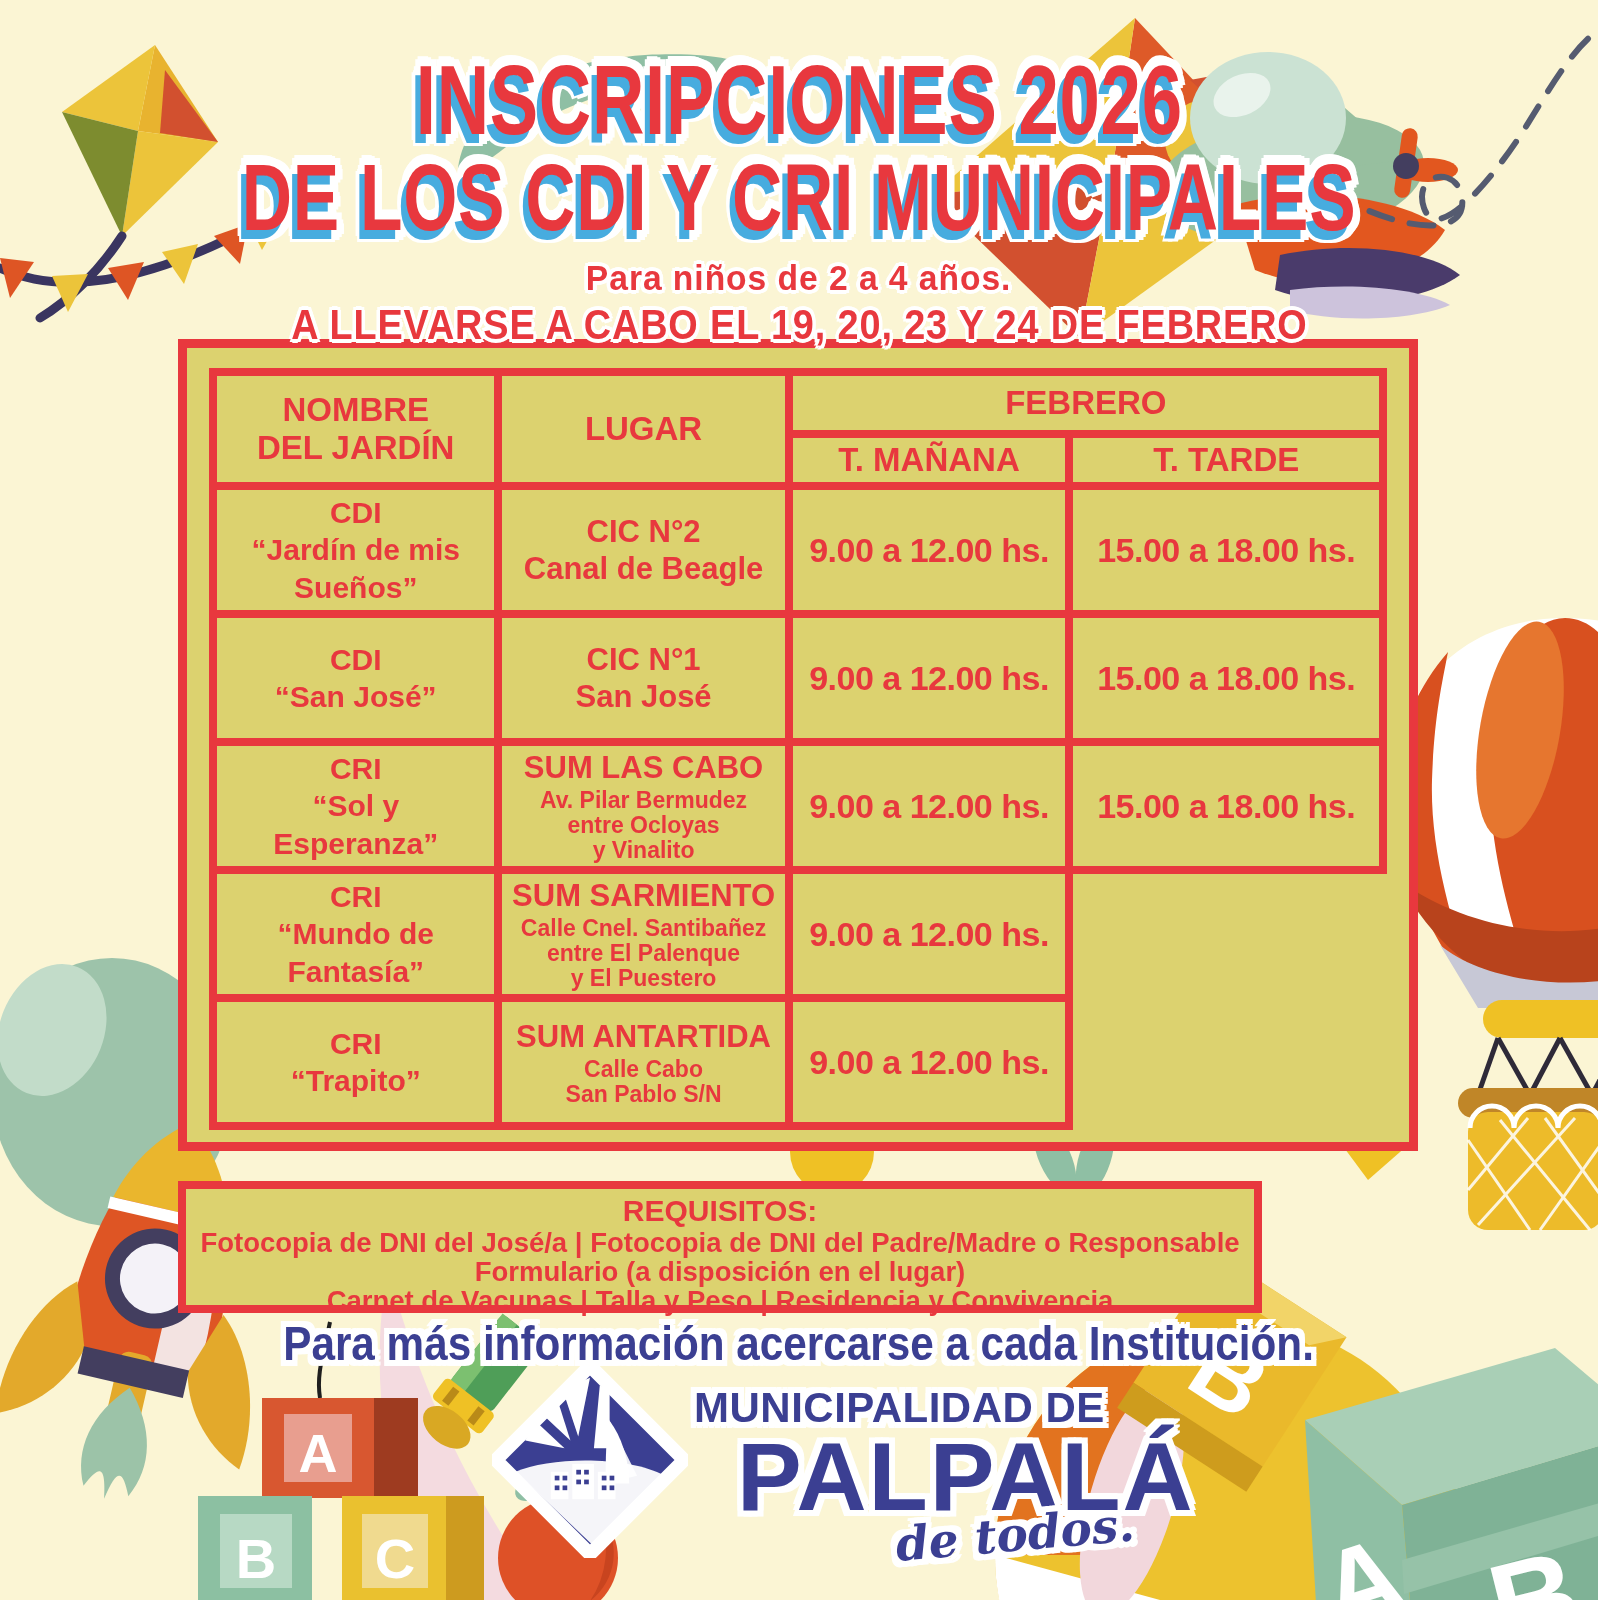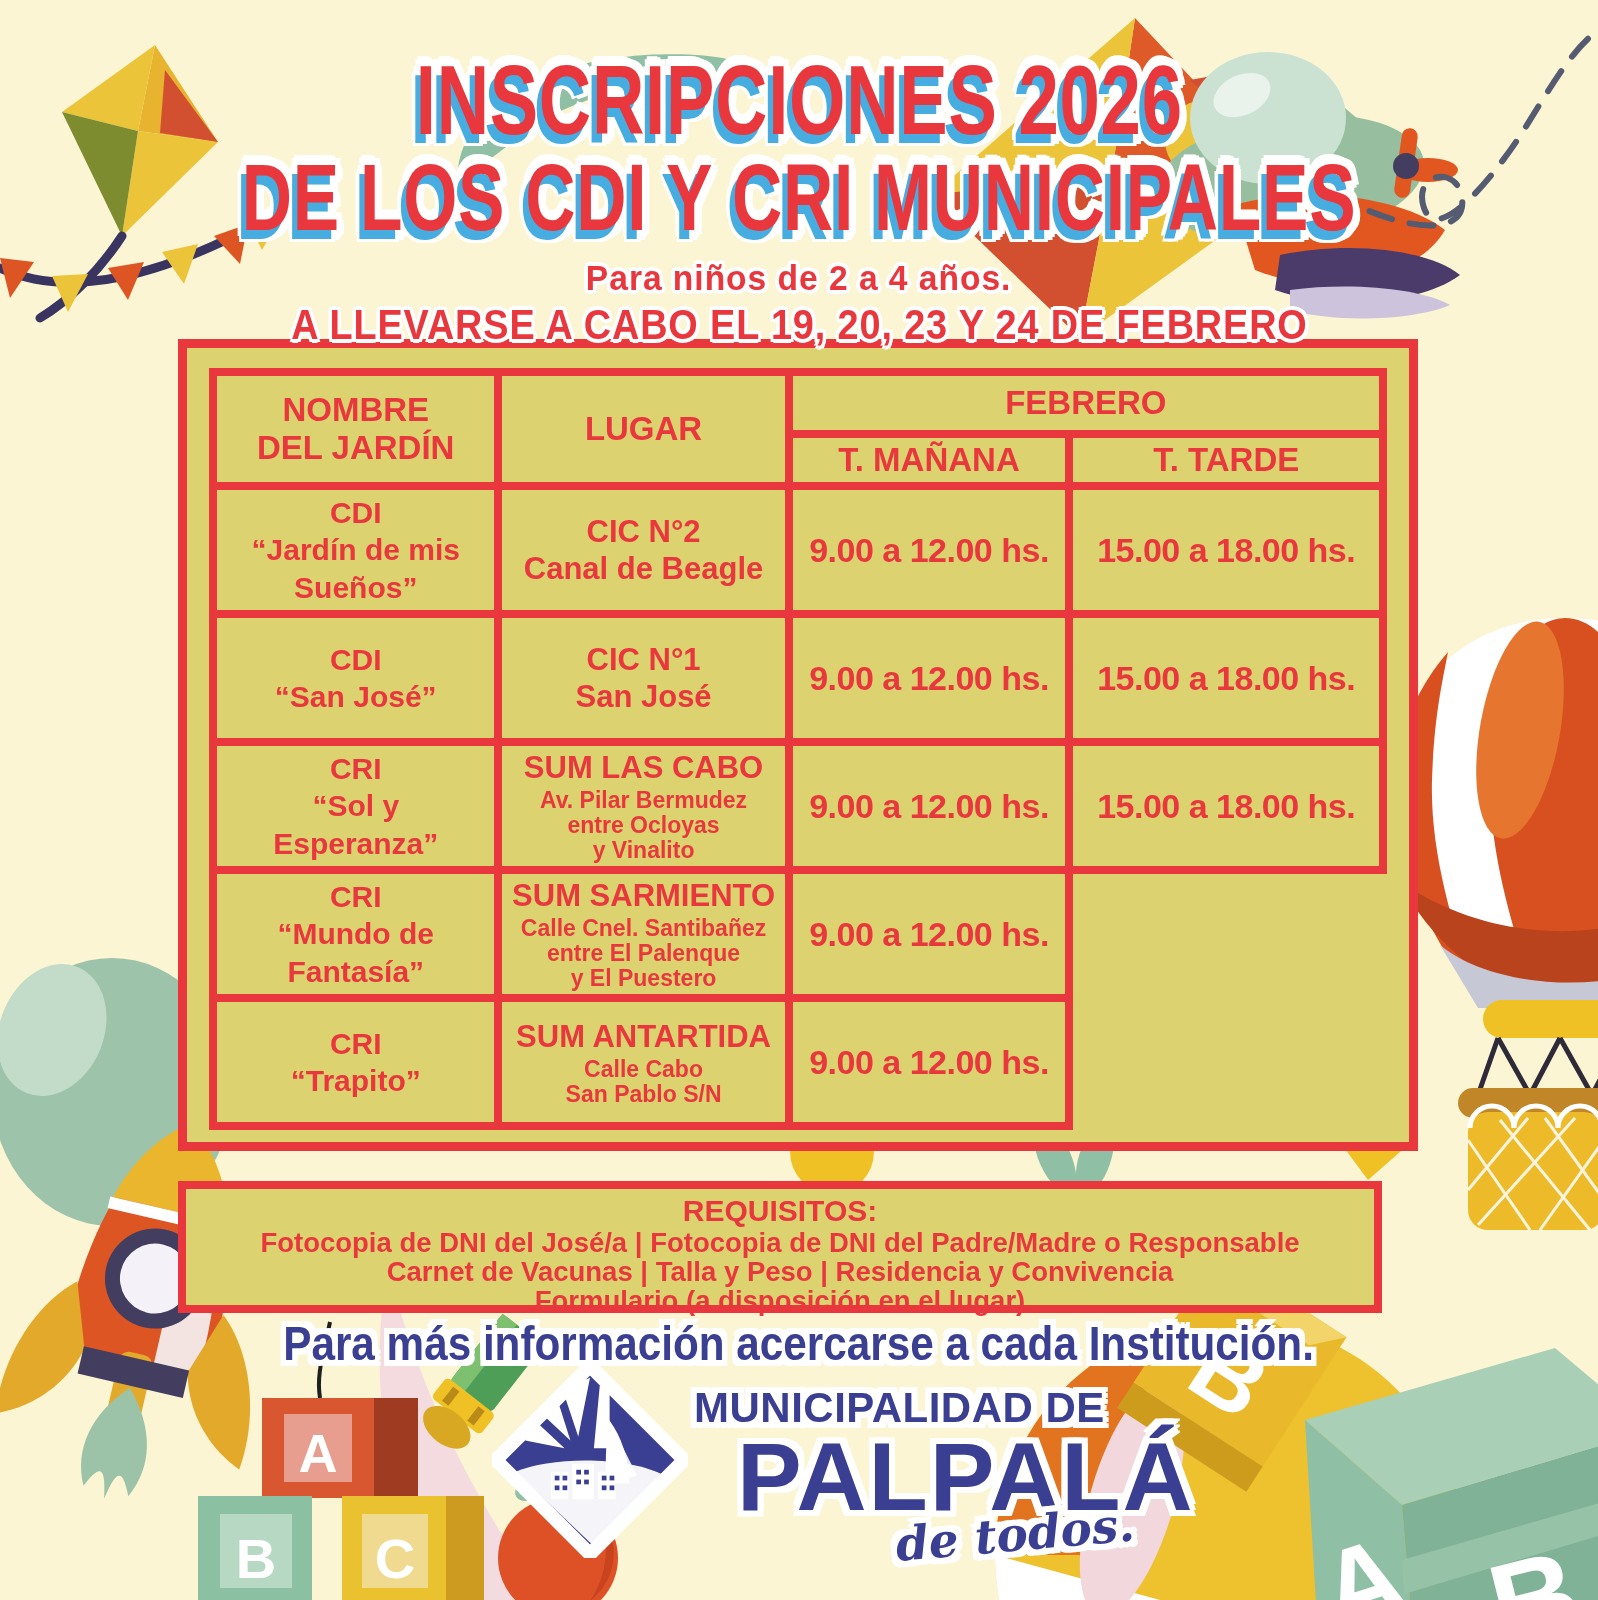--- a/index.html
+++ b/index.html
@@ -52,21 +52,21 @@
   table.grid td.empty{border:none;}
   tr.hr1{height:62px;} tr.hr2{height:52px;} tr.dr{height:128px;}
   .hcell{font-size:33px;white-space:pre-line;line-height:1.15;}
   .name{font-size:30px;white-space:pre-line;line-height:1.25;}
   .place-main{display:block;font-size:31px;white-space:pre-line;line-height:1.2;}
   .place-detail{display:block;font-size:23px;white-space:pre-line;line-height:1.08;margin-top:2px;}
   .place-detail:empty{display:none;}
   .time{font-size:34px;letter-spacing:-.5px;}
 
   
-  .req{position:absolute;left:178px;top:1181px;width:1204px;height:132px;
+  .req{position:absolute;left:178px;top:1181px;width:1084px;height:132px;
     background:var(--olive);border:8px solid var(--red);z-index:2;
     text-align:center;color:var(--red);font-weight:bold;padding-top:5px;}
   .req-title{font-size:30px;line-height:34px;}
   .req-line{font-size:27.5px;line-height:29px;}
 
   
   .info{position:absolute;left:0;top:1316px;width:100%;text-align:center;z-index:3;
     font-size:48px;font-weight:800;}
   .info .tline{transform:scaleX(.88);font-weight:800;letter-spacing:0;}
   .logo{position:absolute;left:492px;top:1362px;width:680px;z-index:3;display:flex;}
@@ -334,22 +334,22 @@
         <td class="time">9.00 a 12.00 hs.</td>
         <td class="time empty"></td>
       </tr>
     </tbody>
       </table>
   </div>
 
   <div class="req">
     <div class="req-title">REQUISITOS:</div>
     <div class="req-line">Fotocopia de DNI del José/a | Fotocopia de DNI del Padre/Madre o Responsable</div>
+    <div class="req-line">Formulario (a disposición en el lugar)</div>
     <div class="req-line">Carnet de Vacunas | Talla y Peso | Residencia y Convivencia</div>
-    <div class="req-line">Formulario (a disposición en el lugar)</div>
   </div>
 
   <div class="info">
     <span class="tline bout">Para más información acercarse a cada Institución.</span>
   </div>
 
   <div class="logo">
     <svg class="crest" width="196" height="196" viewBox="0 0 100 100">
       <polygon points="50,2 98,50 50,98 2,50" fill="#3B3F92" stroke="#FFFFFF" stroke-width="7" stroke-linejoin="round"></polygon>
       <g fill="#FFFFFF">

